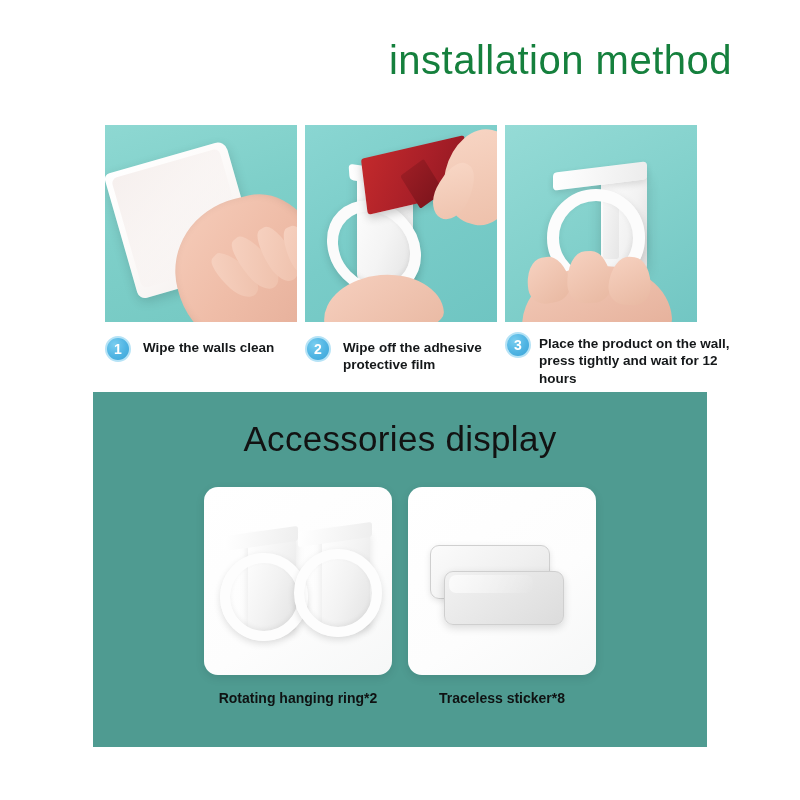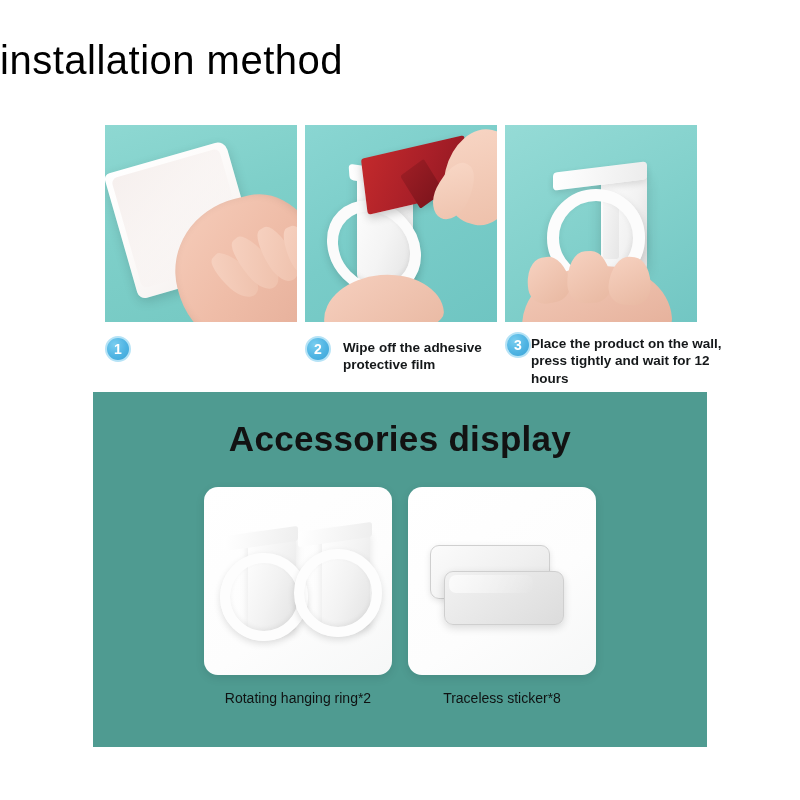--- a/index.html
+++ b/index.html
@@ -8,25 +8,25 @@
     background:#ffffff;
     font-family:"Liberation Sans", sans-serif;
     overflow:hidden;
     position:relative;
   }
   #page{position:relative;width:800px;height:800px;}
 
   
   .title{
     position:absolute;left:0;top:38px;width:732px;
-    text-align:left;
+    text-align:right;
     font-size:40px;
     font-weight:400;
     letter-spacing:.5px;
-    color:#000000;
+    color:#15803d;
   }
 
   
   .photo-strip{
     position:absolute;left:105px;top:125px;
     width:593px;height:197px;
     display:flex;gap:8px;
   }
   .photo{
     position:relative;
@@ -189,32 +189,32 @@
   }
   .step-text{
     margin-left:12px;
     font-size:13.5px;
     font-weight:700;
     color:#15181a;
     line-height:1.28;
     white-space:pre-line;
     padding-top:3px;
   }
-  .s3 .step-text{margin-left:0;}
+  .s3 .step-text{margin-left:8px;}
 
   
   .acc-panel{
     position:absolute;left:93px;top:392px;
     width:614px;height:355px;
     background:#4f9b91;
   }
   .acc-title{
     position:absolute;left:0;top:27px;width:614px;
     text-align:center;
-    font-size:35px;font-weight:700;color:#121212;
+    font-size:35px;font-weight:400;color:#121212;
     letter-spacing:.3px;
   }
   .acc-cards{
     position:absolute;left:0;top:95px;width:614px;
     display:flex;justify-content:center;gap:16px;
   }
   .card{
     width:188px;height:188px;
     background:linear-gradient(145deg,#ffffff 0%,#fdfdfd 60%,#f6f7f7 100%);
     border-radius:14px;
@@ -265,21 +265,21 @@
     content:"";position:absolute;left:4px;top:3px;right:30px;height:18px;
     background:linear-gradient(120deg,rgba(255,255,255,.75),rgba(255,255,255,0));
     border-radius:7px;
   }
   .acc-labels{
     position:absolute;left:0;top:298px;width:614px;
     display:flex;justify-content:center;gap:16px;
   }
   .acc-label{
     width:188px;text-align:center;
-    font-size:14px;font-weight:400;color:#0f1212;
+    font-size:14px;font-weight:700;color:#0f1212;
     line-height:1.2;
   }
 </style>
 </head>
 <body>
 
 <div id="page">
 
   <div class="title">installation method</div>
 
@@ -321,20 +321,21 @@
       <div class="finger3 g2"></div>
       <div class="finger3 g3"></div>
     </div>
 
   </div>
 
   <div class="steps">
 
     <div class="step s1">
       <div class="badge">1</div>
+      <div class="step-text">Wipe the walls clean</div>
     </div>
 
     <div class="step s2">
       <div class="badge">2</div>
       <div class="step-text">Wipe off the adhesive
 protective film</div>
     </div>
 
     <div class="step s3">
       <div class="badge">3</div>

